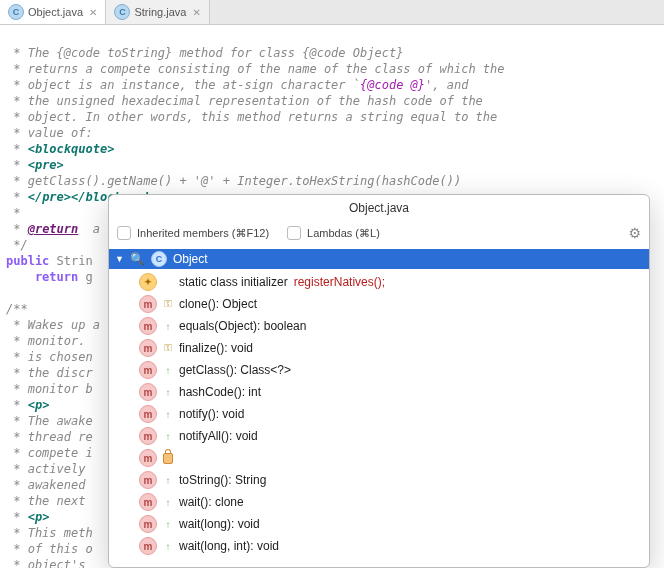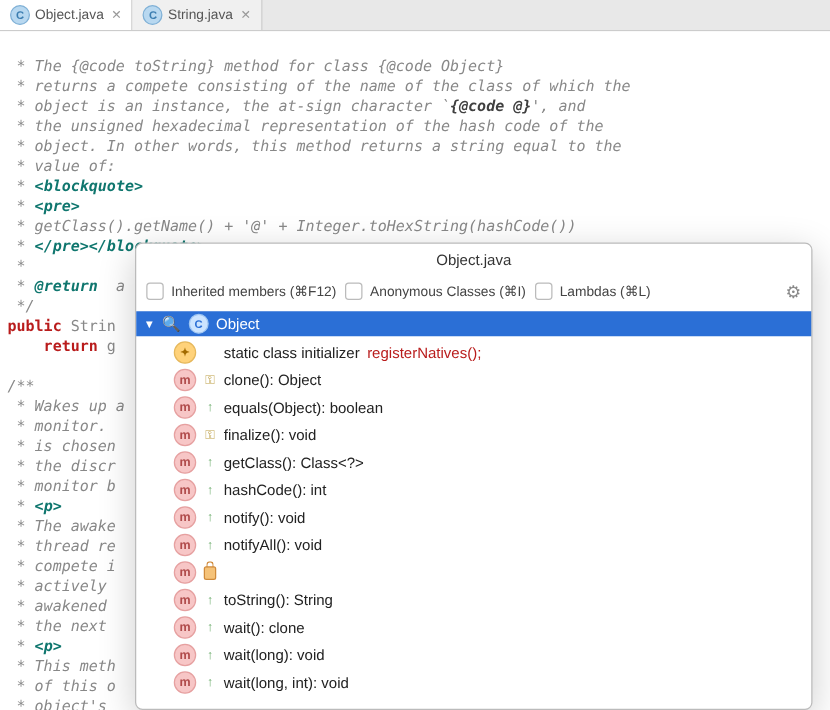--- a/index.html
+++ b/index.html
@@ -2,28 +2,28 @@
 <html><head>
 <meta charset="utf-8">
 <style>
   html,body{margin:0;padding:0;font-family:"Helvetica Neue",Arial,sans-serif;font-size:12px;background:#f5f5f5;color:#333;width:664px;height:568px;overflow:hidden}
   .tabs{display:flex;align-items:center;background:#e8e8e8;border-bottom:1px solid #ccc;height:24px}
   .tab{display:flex;align-items:center;gap:4px;padding:0 8px;height:24px;border-right:1px solid #ccc;background:#f0f0f0;font-size:11px;color:#555}
   .tab.active{background:#fff}
   .tab .close{color:#999;font-size:10px;margin-left:2px}
   .class-icon{width:14px;height:14px;border-radius:50%;background:#b8d8f0;color:#3b7db0;display:flex;align-items:center;justify-content:center;font-size:9px;font-weight:bold;border:1px solid #7fb0d6}
   .editor{background:#fff;padding:4px 6px;font-family:Menlo,Consolas,monospace;font-size:12px;line-height:16px;color:#888;white-space:pre;height:540px;overflow:hidden;position:relative}
-  .editor .kw{color:#b91c1c;font-weight:bold;font-style:normal}
+  .editor .kw{color:#8b5cf6;font-weight:bold;font-style:normal}
   .editor .ital{font-style:italic}
   .editor .tag{color:#0f766e;font-weight:bold}
-  .editor .doc-tag{color:#0f766e;font-weight:bold;}
-  .editor .code-tag{color:#404040;font-weight:bold}
+  .editor .doc-tag{color:#701a75;font-weight:bold;text-decoration:underline}
+  .editor .code-tag{color:#a21caf;font-weight:normal}
   .popup{position:absolute;left:108px;top:194px;width:540px;background:#fff;border:1px solid #bbb;border-radius:6px;box-shadow:0 8px 30px rgba(0,0,0,.2);font-family:"Helvetica Neue",Arial,sans-serif}
   .popup-title{text-align:center;font-size:12px;padding:6px 0;color:#333}
-  .popup-opts{display:flex;align-items:center;padding:4px 8px 8px;gap:7px;font-size:11px;color:#444}
+  .popup-opts{display:flex;align-items:center;padding:4px 8px 8px;gap:18px;font-size:11px;color:#444}
   .chk{width:12px;height:12px;border:1px solid #bbb;border-radius:3px;background:#fff;display:inline-block;flex:0 0 auto}
   .opt{display:flex;align-items:center;gap:6px}
   .gear{margin-left:auto;color:#888;font-size:14px}
   .tree-head{background:#2b6fd6;color:#fff;display:flex;align-items:center;gap:6px;padding:2px 6px;font-size:12px}
   .tri{color:#fff;font-size:9px}
   .tree-head .class-icon{background:#cce4ff;color:#2b6fd6;border-color:#9fc6f2}
   .rows{padding:2px 0 10px}
   .row{display:flex;align-items:center;gap:6px;padding:2px 0 2px 30px;font-size:12px;color:#222}
   .row .muted{color:#b91c1c}
   .badge{width:16px;height:16px;border-radius:50%;display:flex;align-items:center;justify-content:center;font-size:10px;font-weight:bold;flex:0 0 auto}
@@ -86,24 +86,20 @@
 
 
 </div>
 
 <div class="popup">
   <div class="popup-title">Object.java</div>
   <div class="popup-opts">
     <div class="opt">
         <span class="chk"></span>
         <span>Inherited members (⌘F12)</span>
-      </div>
-    <div class="opt">
-        <span class="chk"></span>
-        <span>Anonymous Classes (⌘I)</span>
       </div>
     <div class="opt">
         <span class="chk"></span>
         <span>Lambdas (⌘L)</span>
       </div>
     <span class="gear">⚙</span>
   </div>
   <div class="tree-head">
     <span class="tri">▼</span>
     <span style="color:#cfe3ff">🔍</span>

